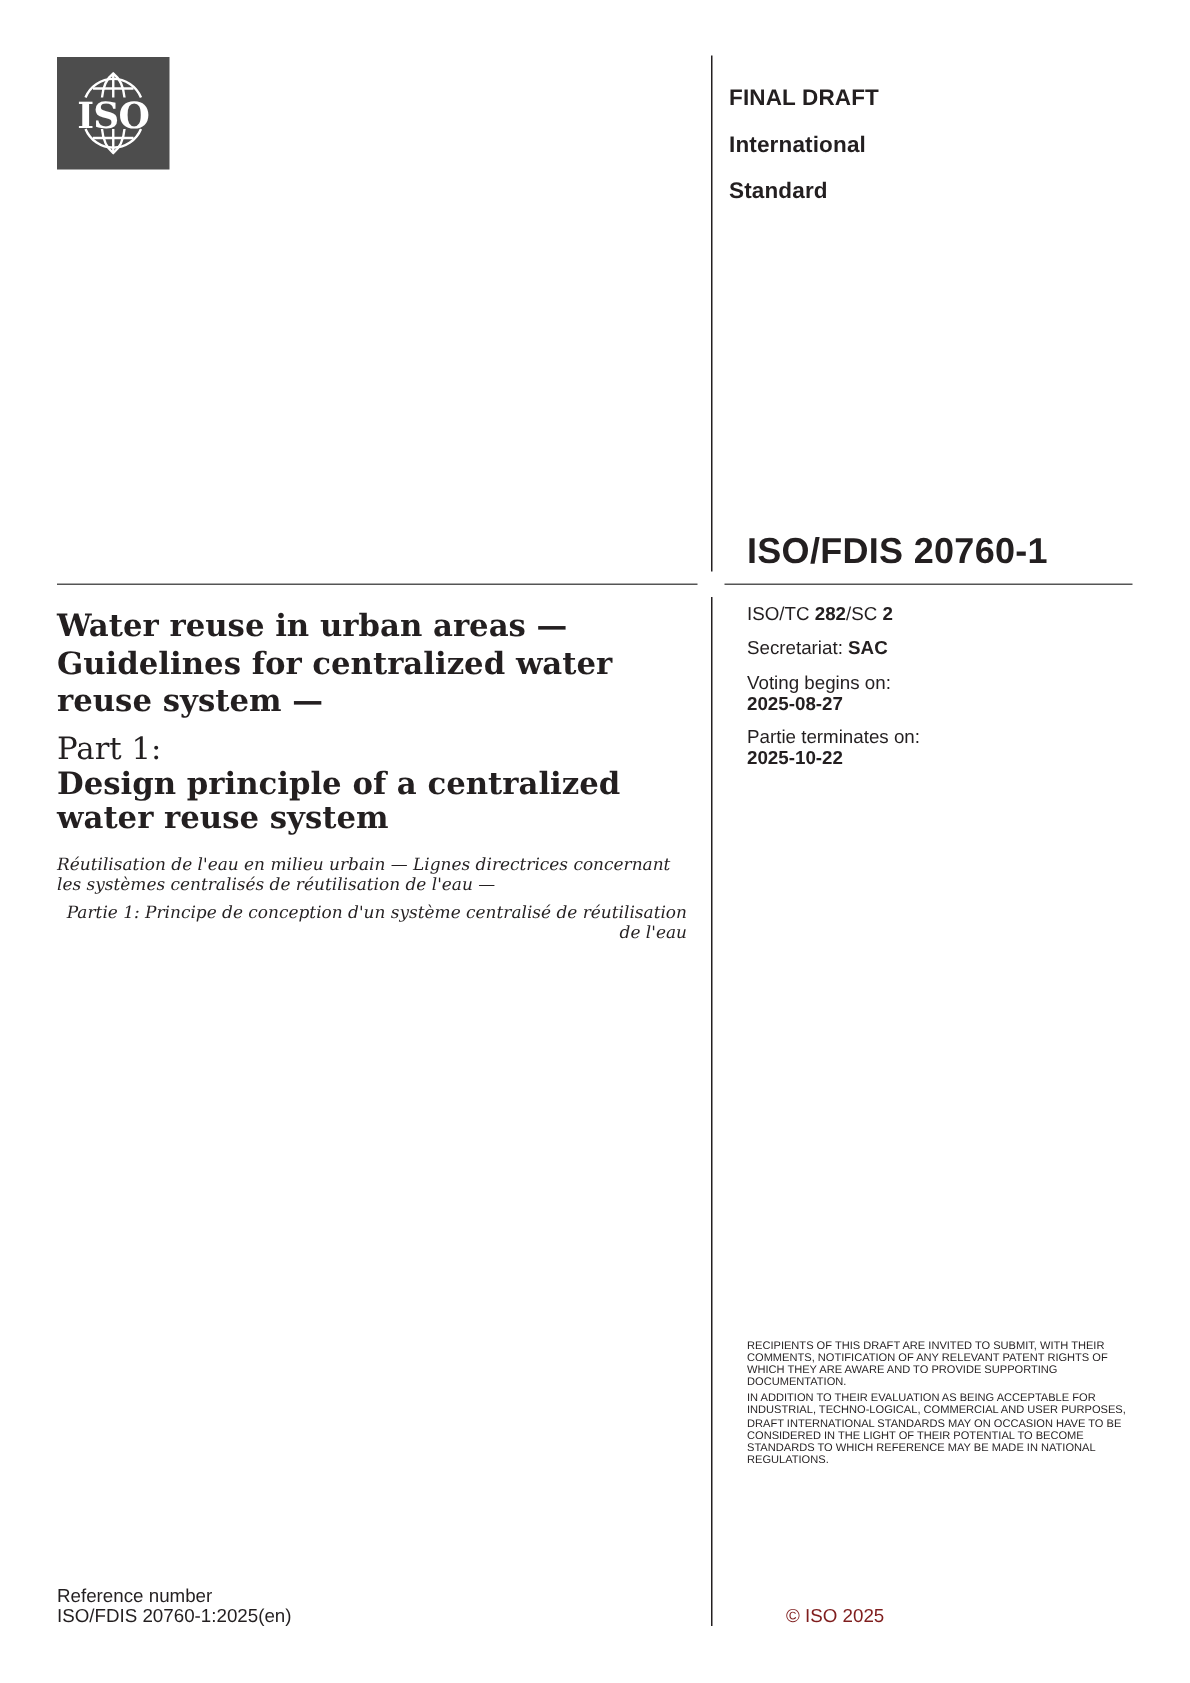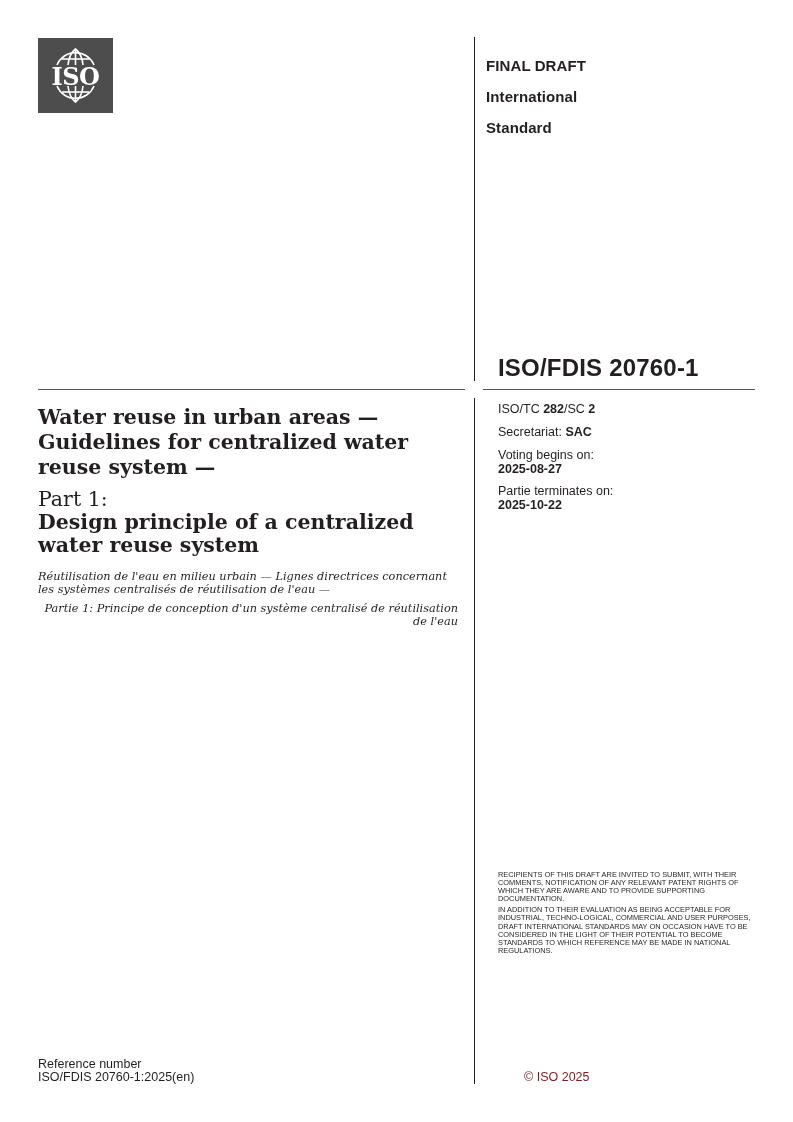--- a/index.html
+++ b/index.html
@@ -127,21 +127,21 @@
       font-style: italic;
       margin: 6px 0 0 0;
       color: #231f20;
       text-align: right;
     }
 
     
     .notice {
       position: absolute;
       left: 498px;
-      top: 871px;
+      top: 893px;
       width: 260px;
       font-size: 7.4px;
       line-height: 8.1px;
       color: #231f20;
       text-transform: uppercase;
     }
     .notice p { margin: 0 0 3px 0; }
 
     
     .ref {

